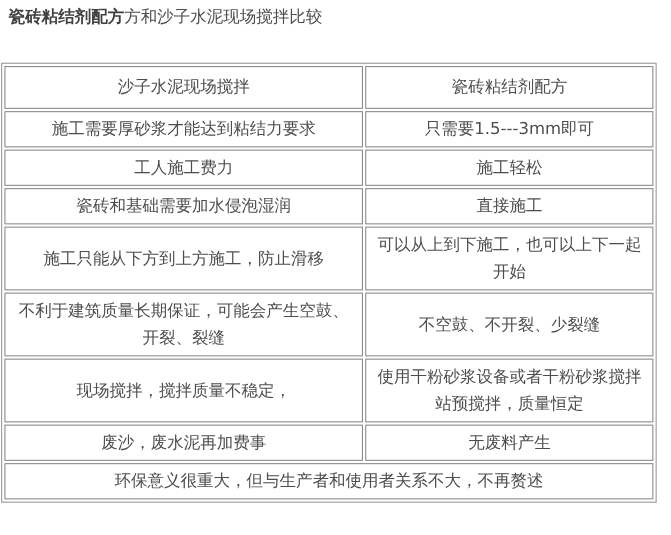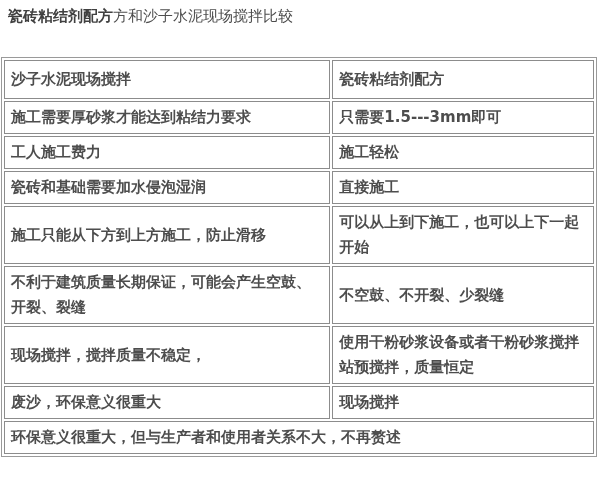--- a/index.html
+++ b/index.html
@@ -36,22 +36,22 @@
     border-collapse:separate;
     border-spacing:2px;
     border:1px solid var(--table-border);
   }
   col.c1{width:55.5%;}
   col.c2{width:44.5%;}
   th,td{
     border:1px solid var(--cell-border);
     padding:3px 6px;
     font-size:15px;
-    font-weight:bold;
-    text-align:left;
+    font-weight:normal;
+    text-align:center;
     vertical-align:middle;
     line-height:25px;
     word-break:break-all;
     color:var(--text-color);
   }
   th{padding-top:6px;padding-bottom:6px;}
 </style>
 </head>
 <body>
 
@@ -86,21 +86,21 @@
       </tr>
       <tr>
         <td>不利于建筑质量长期保证，可能会产生空鼓、开裂、裂缝</td>
         <td>不空鼓、不开裂、少裂缝</td>
       </tr>
       <tr>
         <td>现场搅拌，搅拌质量不稳定，</td>
         <td>使用干粉砂浆设备或者干粉砂浆搅拌站预搅拌，质量恒定</td>
       </tr>
       <tr>
-        <td>废沙，环保意义很重大</td>
-        <td>现场搅拌</td>
+        <td>废沙，废水泥再加费事</td>
+        <td>无废料产生</td>
       </tr>
       <tr>
         <td colspan="2">环保意义很重大，但与生产者和使用者关系不大，不再赘述</td>
       </tr>
     </tbody>
   </table>
 </div>
 
 </body></html>

